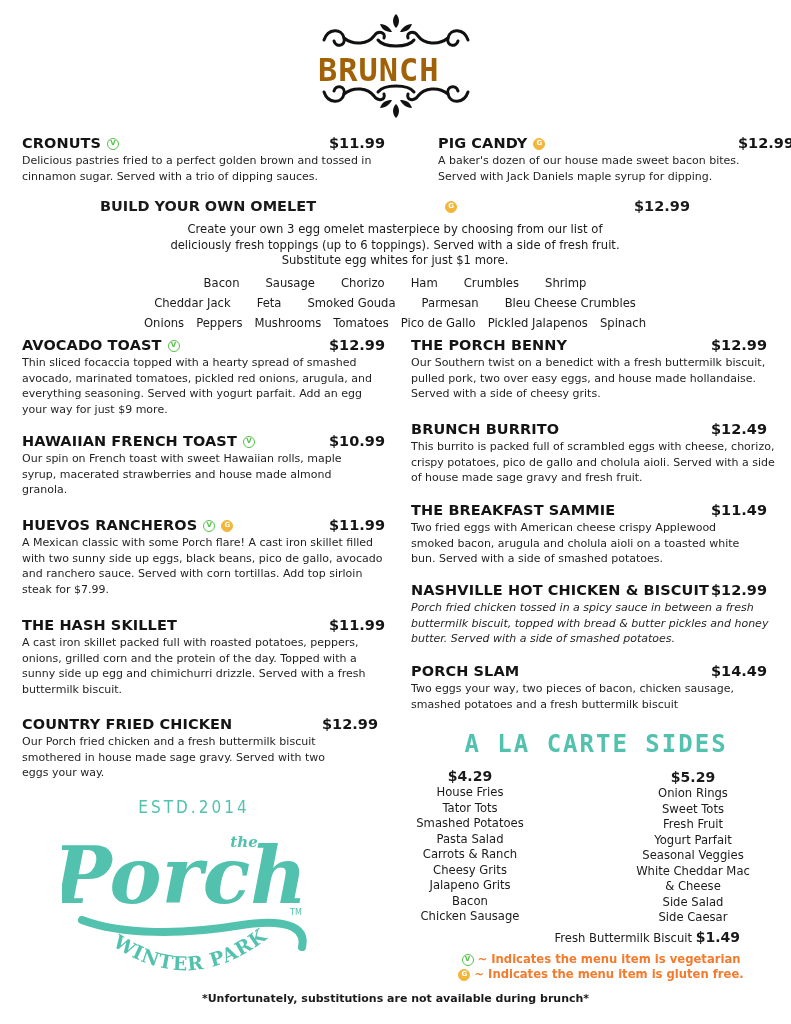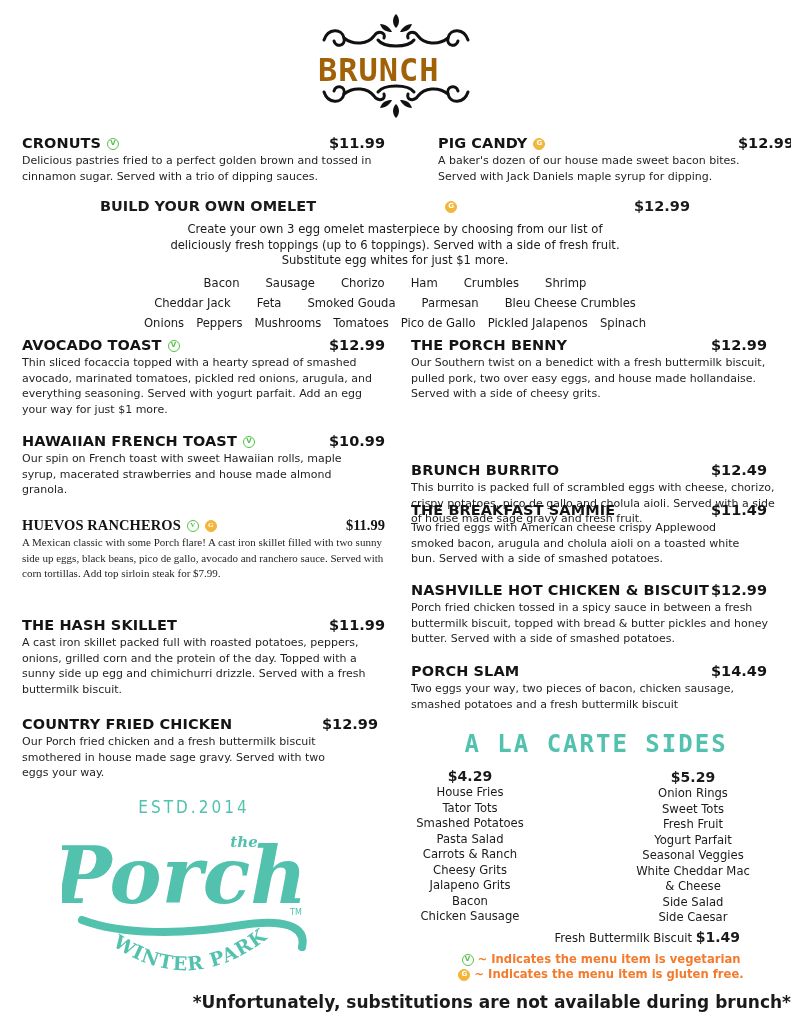--- a/index.html
+++ b/index.html
@@ -40,22 +40,22 @@
     letter-spacing: 2px; color: #52c2ae; line-height: 30px; }
   .sides-col { position: absolute; text-align: center; font-size: 11.6px; line-height: 15.5px; }
   .sides-col .price { font-weight: bold; font-size: 14px; line-height: 17px; }
   .biscuit { position: absolute; left: 440px; top: 929px; width: 300px; text-align: right;
     font-size: 11.6px; }
   .biscuit b { font-size: 14px; }
   .legend { position: absolute; left: 440px; top: 952px; width: 320px; text-align: center;
     color: #f47a2c; font-size: 11.6px; line-height: 15px; font-weight: bold; }
   .legend .row { display: flex; justify-content: center; align-items: center; gap: 4px; }
 
-  .footer-note { position: absolute; left: 0; right: 0; top: 992px; text-align: right;
-    font-weight: bold; font-size: 17px; color: #1a1a1a; }
+  .footer-note { position: absolute; left: 0; right: 0; top: 992px; text-align: center;
+    font-weight: bold; font-size: 11px; color: #1a1a1a; }
 
   .logo { position: absolute; left: 62px; top: 785px; width: 260px; height: 200px; }
 </style>
 </head>
 <body>
 
 <div class="title-block">
   <svg width="156" height="112" viewBox="0 0 156 112">
     <g fill="none" stroke="#111" stroke-width="3" stroke-linecap="round">
       <path d="M6 30 C 10 18, 24 18, 26 28 C 28 36, 18 38, 16 31"></path>
@@ -93,35 +93,35 @@
 </div>
 
 <div class="item" style="left:22px; top:337px; width:363px;">
   <div class="item-head">
     <span class="name">
         <span>AVOCADO TOAST</span>
         <span class="badge veg">V</span>
       </span>
     <span>$12.99</span>
   </div>
-  <div class="item-desc">Thin sliced focaccia topped with a hearty spread of smashed avocado, marinated tomatoes, pickled red onions, arugula, and everything seasoning. Served with yogurt parfait. Add an egg your way for just $1 more.</div>
+  <div class="item-desc">Thin sliced focaccia topped with a hearty spread of smashed avocado, marinated tomatoes, pickled red onions, arugula, and everything seasoning. Served with yogurt parfait. Add an egg your way for just $9 more.</div>
 </div>
 
 <div class="item" style="left:22px; top:433px; width:363px;">
   <div class="item-head">
     <span class="name">
         <span>HAWAIIAN FRENCH TOAST</span>
         <span class="badge veg">V</span>
       </span>
     <span>$10.99</span>
   </div>
   <div class="item-desc" style="width:330px;">Our spin on French toast with sweet Hawaiian rolls, maple syrup, macerated strawberries and house made almond granola.</div>
 </div>
 
-<div class="item" style="left:22px; top:517px; width:363px;font-family:Liberation Serif, serif;">
+<div class="item" style="left:22px; top:517px; width:363px;">
   <div class="item-head">
     <span class="name">
         <span>HUEVOS RANCHEROS</span>
         <span class="badge veg">V</span>
         <span class="badge gf">G</span>
       </span>
     <span>$11.99</span>
   </div>
   <div class="item-desc">A Mexican classic with some Porch flare! A cast iron skillet filled with two sunny side up eggs, black beans, pico de gallo, avocado and ranchero sauce. Served with corn tortillas. Add top sirloin steak for $7.99.</div>
 </div>
@@ -160,21 +160,21 @@
 <div class="item" style="left:411px; top:337px; width:356px;">
   <div class="item-head">
     <span class="name">
         <span>THE PORCH BENNY</span>
       </span>
     <span>$12.99</span>
   </div>
   <div class="item-desc">Our Southern twist on a benedict with a fresh buttermilk biscuit, pulled pork, two over easy eggs, and house made hollandaise. Served with a side of cheesy grits.</div>
 </div>
 
-<div class="item" style="left:411px; top:421px; width:356px;margin-top:41px;">
+<div class="item" style="left:411px; top:421px; width:356px;">
   <div class="item-head">
     <span class="name">
         <span>BRUNCH BURRITO</span>
       </span>
     <span>$12.49</span>
   </div>
   <div class="item-desc" style="width:370px;">This burrito is packed full of scrambled eggs with cheese, chorizo, crispy potatoes, pico de gallo and cholula aioli. Served with a side of house made sage gravy and fresh fruit.</div>
 </div>
 
 <div class="item" style="left:411px; top:502px; width:356px;">
@@ -187,21 +187,21 @@
   <div class="item-desc" style="width:340px;">Two fried eggs with American cheese crispy Applewood smoked bacon, arugula and cholula aioli on a toasted white bun. Served with a side of smashed potatoes.</div>
 </div>
 
 <div class="item" style="left:411px; top:582px; width:356px;">
   <div class="item-head">
     <span class="name">
         <span>NASHVILLE HOT CHICKEN &amp; BISCUIT</span>
       </span>
     <span>$12.99</span>
   </div>
-  <div class="item-desc" style="width:370px;">Porch fried chicken tossed in a spicy sauce in between a fresh buttermilk biscuit, topped with bread &amp; butter pickles and honey butter. Served with a side of smashed potatoes.</div>
+  <div class="item-desc" style="width:370px;font-style:italic;">Porch fried chicken tossed in a spicy sauce in between a fresh buttermilk biscuit, topped with bread &amp; butter pickles and honey butter. Served with a side of smashed potatoes.</div>
 </div>
 
 <div class="item" style="left:411px; top:663px; width:356px;">
   <div class="item-head">
     <span class="name">
         <span>PORCH SLAM</span>
       </span>
     <span>$14.49</span>
   </div>
   <div class="item-desc">Two eggs your way, two pieces of bacon, chicken sausage, smashed potatoes and a fresh buttermilk biscuit</div>

